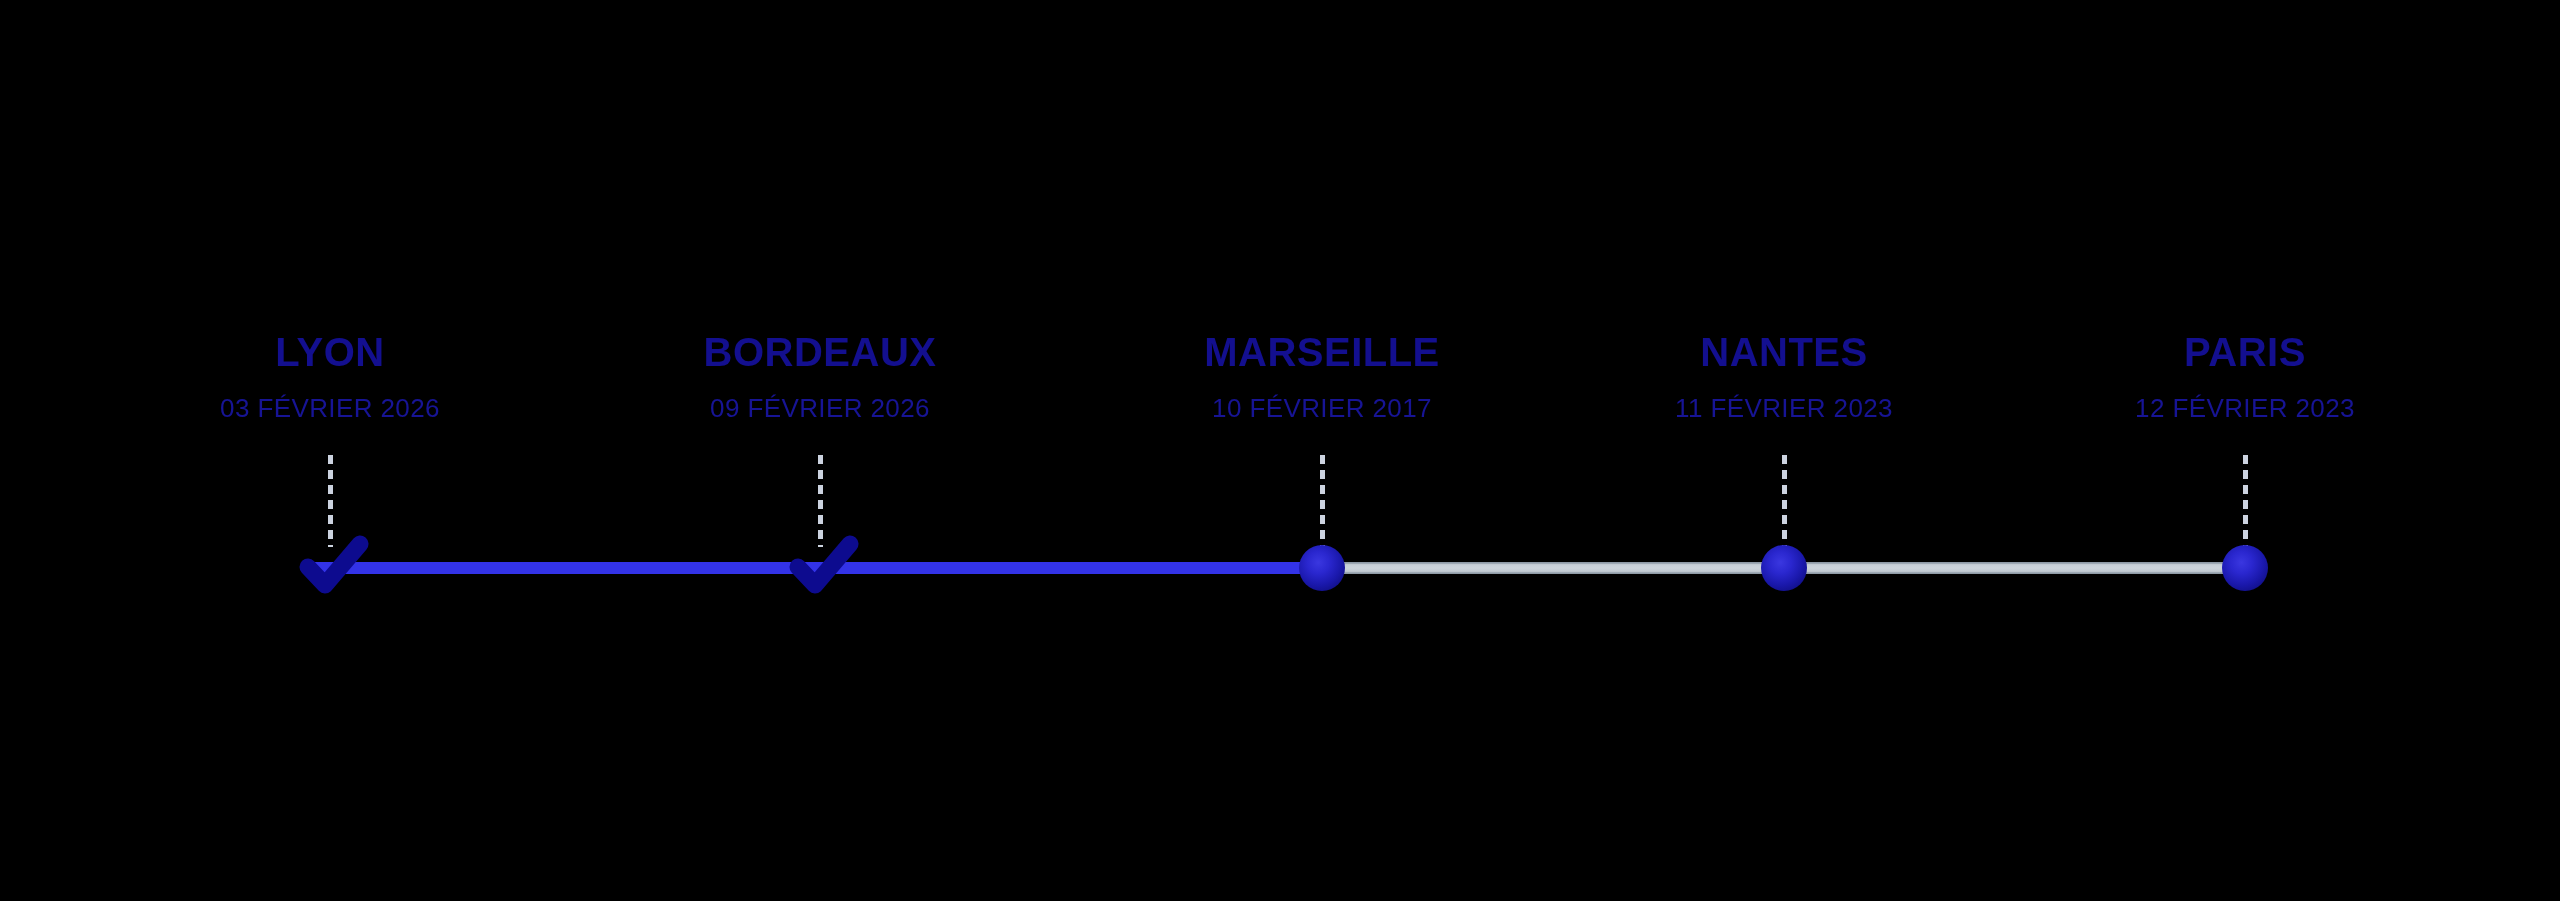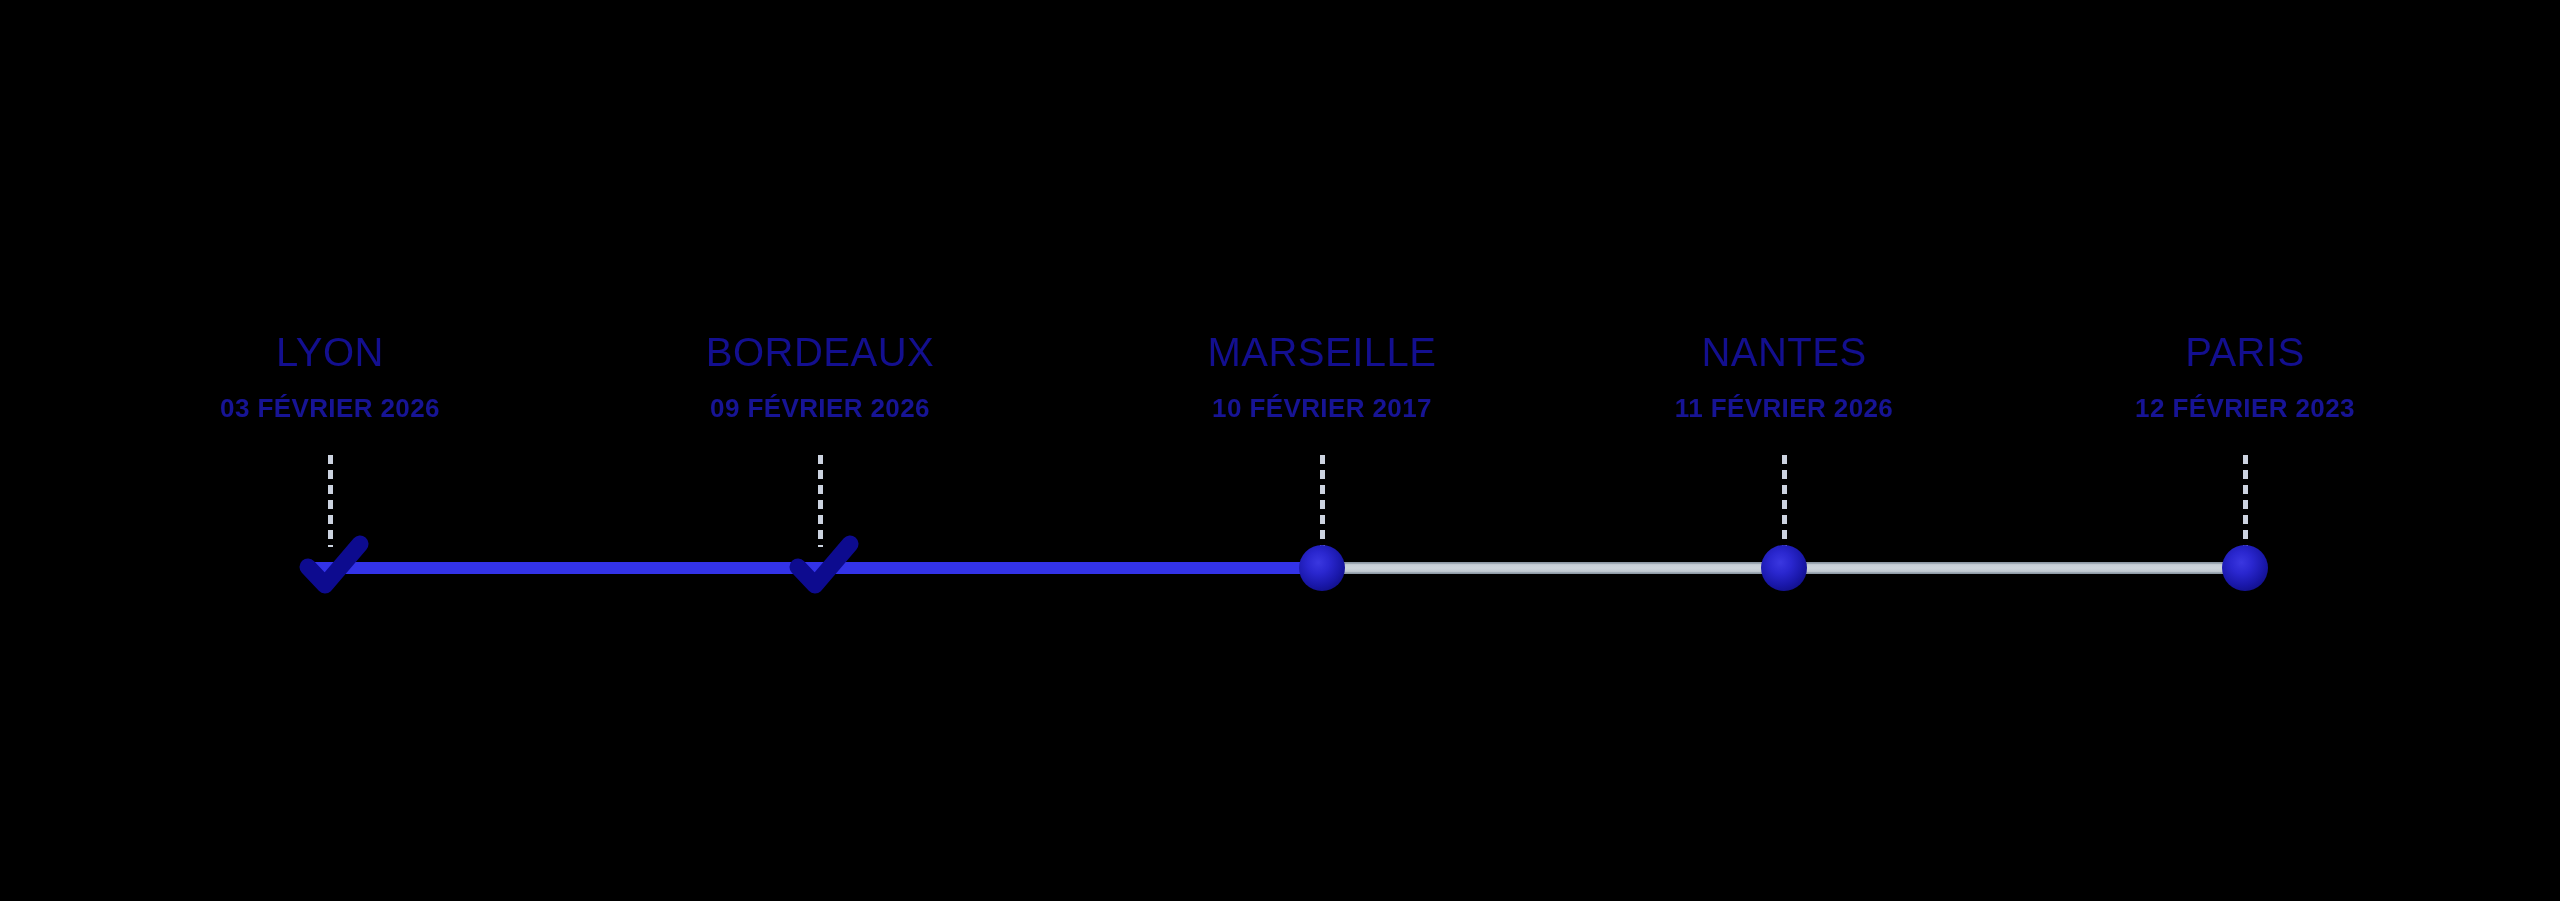--- a/index.html
+++ b/index.html
@@ -59,34 +59,34 @@
     margin-left: -220px;
     text-align: center;
   }
 
   .step-city {
     position: absolute;
     top: 332px;
     left: 0;
     width: 100%;
     font-size: 40px;
-    font-weight: 400;
+    font-weight: 700;
     letter-spacing: 0.5px;
     color: #130f8f;
     line-height: 1;
     white-space: nowrap;
   }
 
   .step-date {
     position: absolute;
     top: 395px;
     left: 0;
     width: 100%;
     font-size: 26px;
-    font-weight: 700;
+    font-weight: 400;
     letter-spacing: 0.4px;
     color: #171495;
     line-height: 1;
     white-space: nowrap;
   }
 
   
   .step-connector {
     position: absolute;
     top: 455px;
@@ -165,21 +165,21 @@
       <div class="step" style="left: 1322px;">
         <div class="step-city">MARSEILLE</div>
         <div class="step-date">10 FÉVRIER 2017</div>
         <div class="step-connector"></div>
         <div class="step-marker">
           <div class="marker-dot"></div>
         </div>
       </div>
       <div class="step" style="left: 1784px;">
         <div class="step-city">NANTES</div>
-        <div class="step-date">11 FÉVRIER 2026</div>
+        <div class="step-date">11 FÉVRIER 2023</div>
         <div class="step-connector"></div>
         <div class="step-marker">
           <div class="marker-dot"></div>
         </div>
       </div>
       <div class="step" style="left: 2245px;">
         <div class="step-city">PARIS</div>
         <div class="step-date">12 FÉVRIER 2023</div>
         <div class="step-connector"></div>
         <div class="step-marker">

